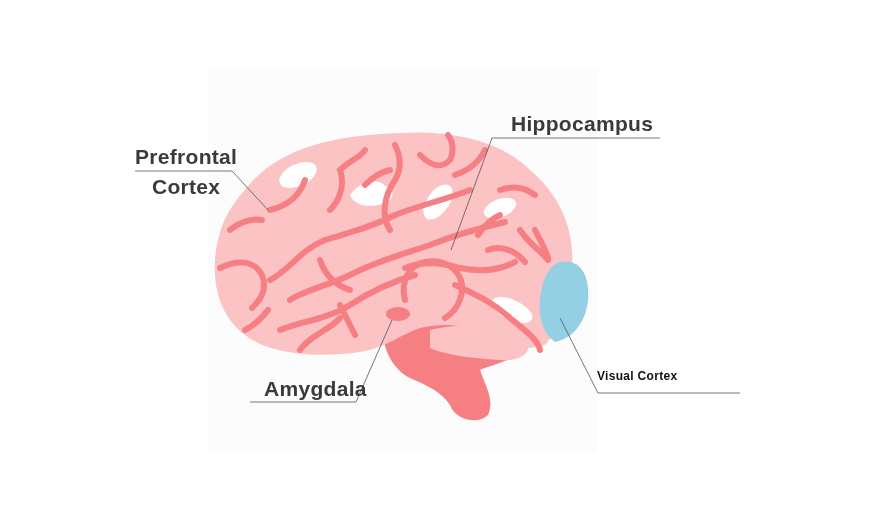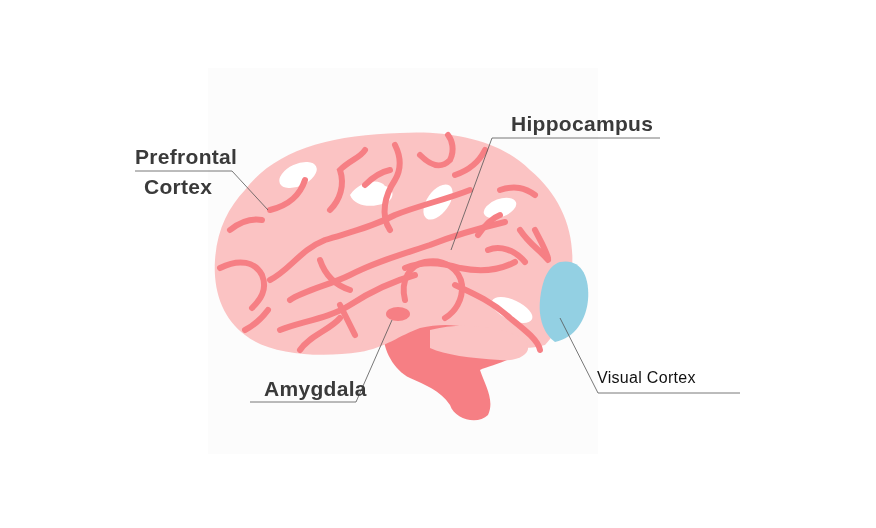--- a/index.html
+++ b/index.html
@@ -1,20 +1,20 @@
 <!DOCTYPE html>
 <html><head>
 <meta charset="utf-8">
 <style>
   html, body { margin:0; padding:0; background:#ffffff; }
   body { width:876px; height:528px; position:relative; overflow:hidden; font-family:"Liberation Sans", sans-serif; }
   .panel { position:absolute; left:208px; top:68px; width:390px; height:386px; background:#fcfcfc; }
   svg.brain { position:absolute; left:0; top:0; width:876px; height:528px; }
   .label { position:absolute; color:#3a3a3a; font-size:21px; font-weight:700; letter-spacing:0.3px; line-height:1; white-space:nowrap; }
-  .label.bold { color:#111; font-weight:400; font-size:16px; }
+  .label.bold { color:#111; font-weight:700; font-size:12px; }
 </style>
 </head>
 <body>
 
 <div class="panel"></div>
 
 <svg class="brain" viewBox="0 0 876 528">
 
   <path fill="#f67f84" d="M385,318 C395,300 440,300 470,305 C500,310 520,330 525,345 C520,360 490,365 480,370 C485,385 495,400 488,415 C478,425 455,420 450,405 C440,390 425,385 410,378 C390,368 378,340 385,318 Z"></path>
 
@@ -62,16 +62,16 @@
 
   <g fill="none" stroke="#555" stroke-width="0.8">
     <polyline points="135,171 232,171 268,210"></polyline>
     <polyline points="660,138 492,138 451,250"></polyline>
     <polyline points="250,402 356,402 392,320"></polyline>
     <polyline points="740,393 598,393 560,318"></polyline>
   </g>
 </svg>
 
 <div class="label" style="left:135px;top:146px;">Prefrontal</div>
-<div class="label" style="left:144px;top:176px;">Cortex</div>
+<div class="label" style="left:152px;top:176px;">Cortex</div>
 <div class="label" style="left:511px;top:113px;">Hippocampus</div>
 <div class="label" style="left:264px;top:378px;">Amygdala</div>
 <div class="label bold" style="left:597px;top:370px;">Visual Cortex</div>
 
 </body></html>

